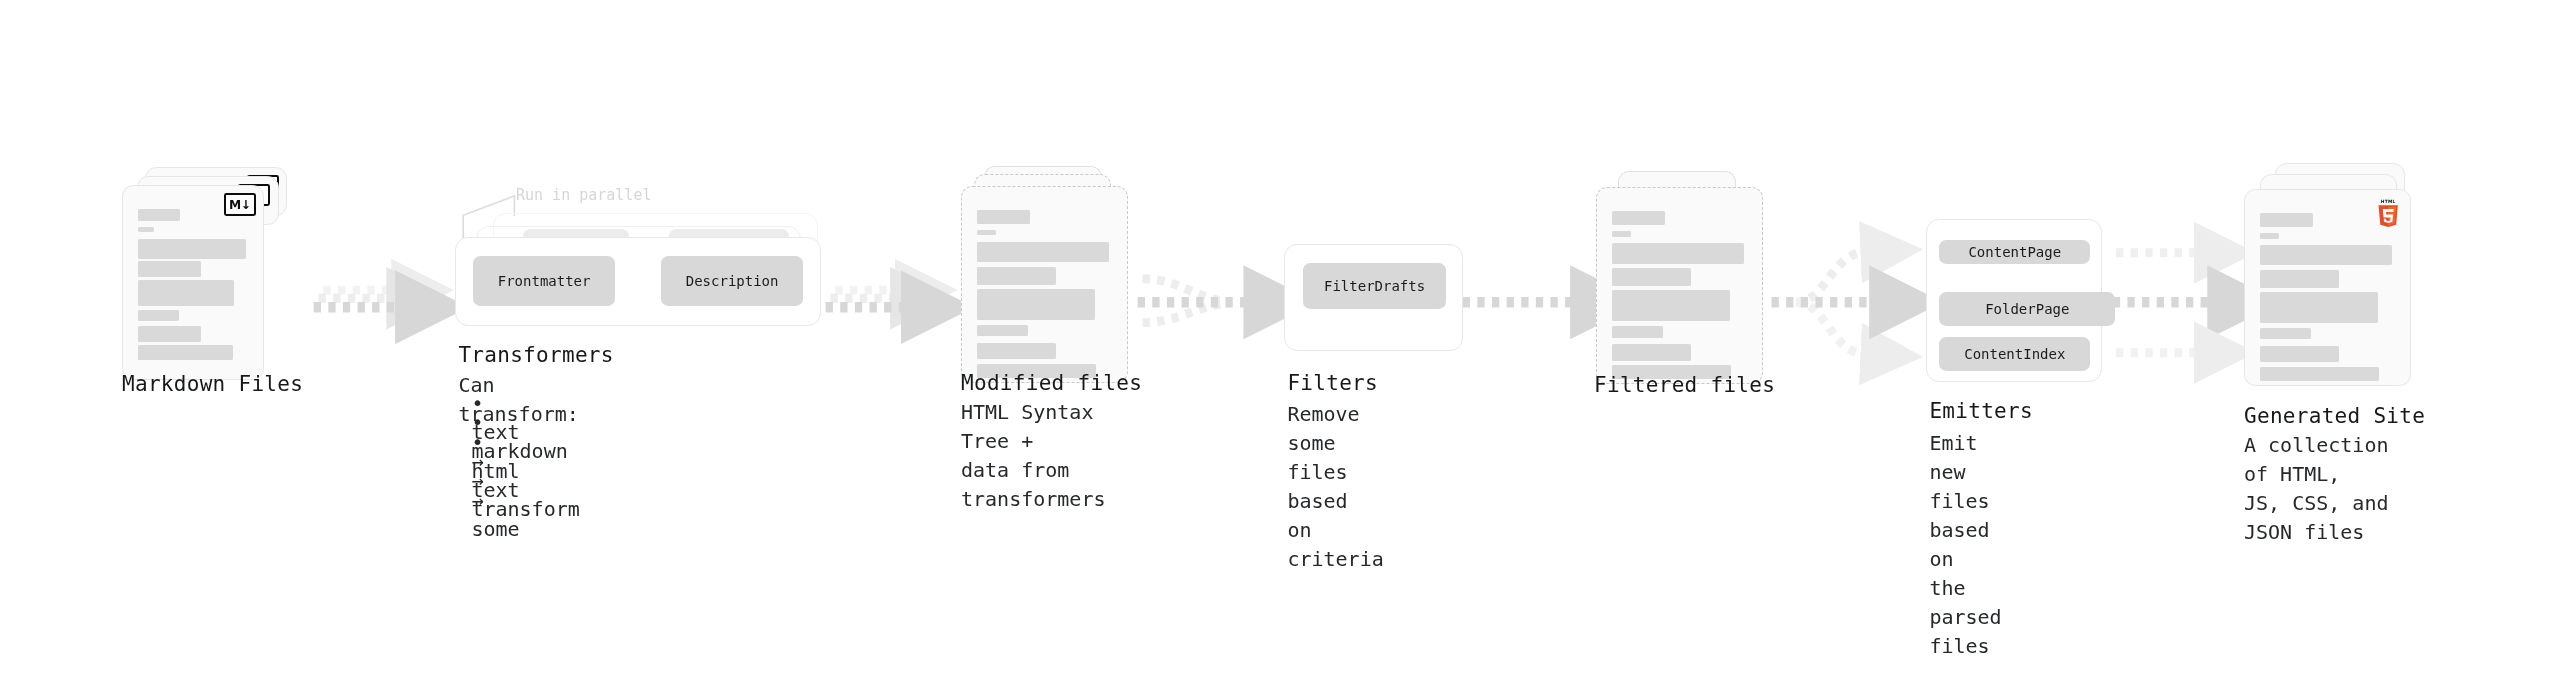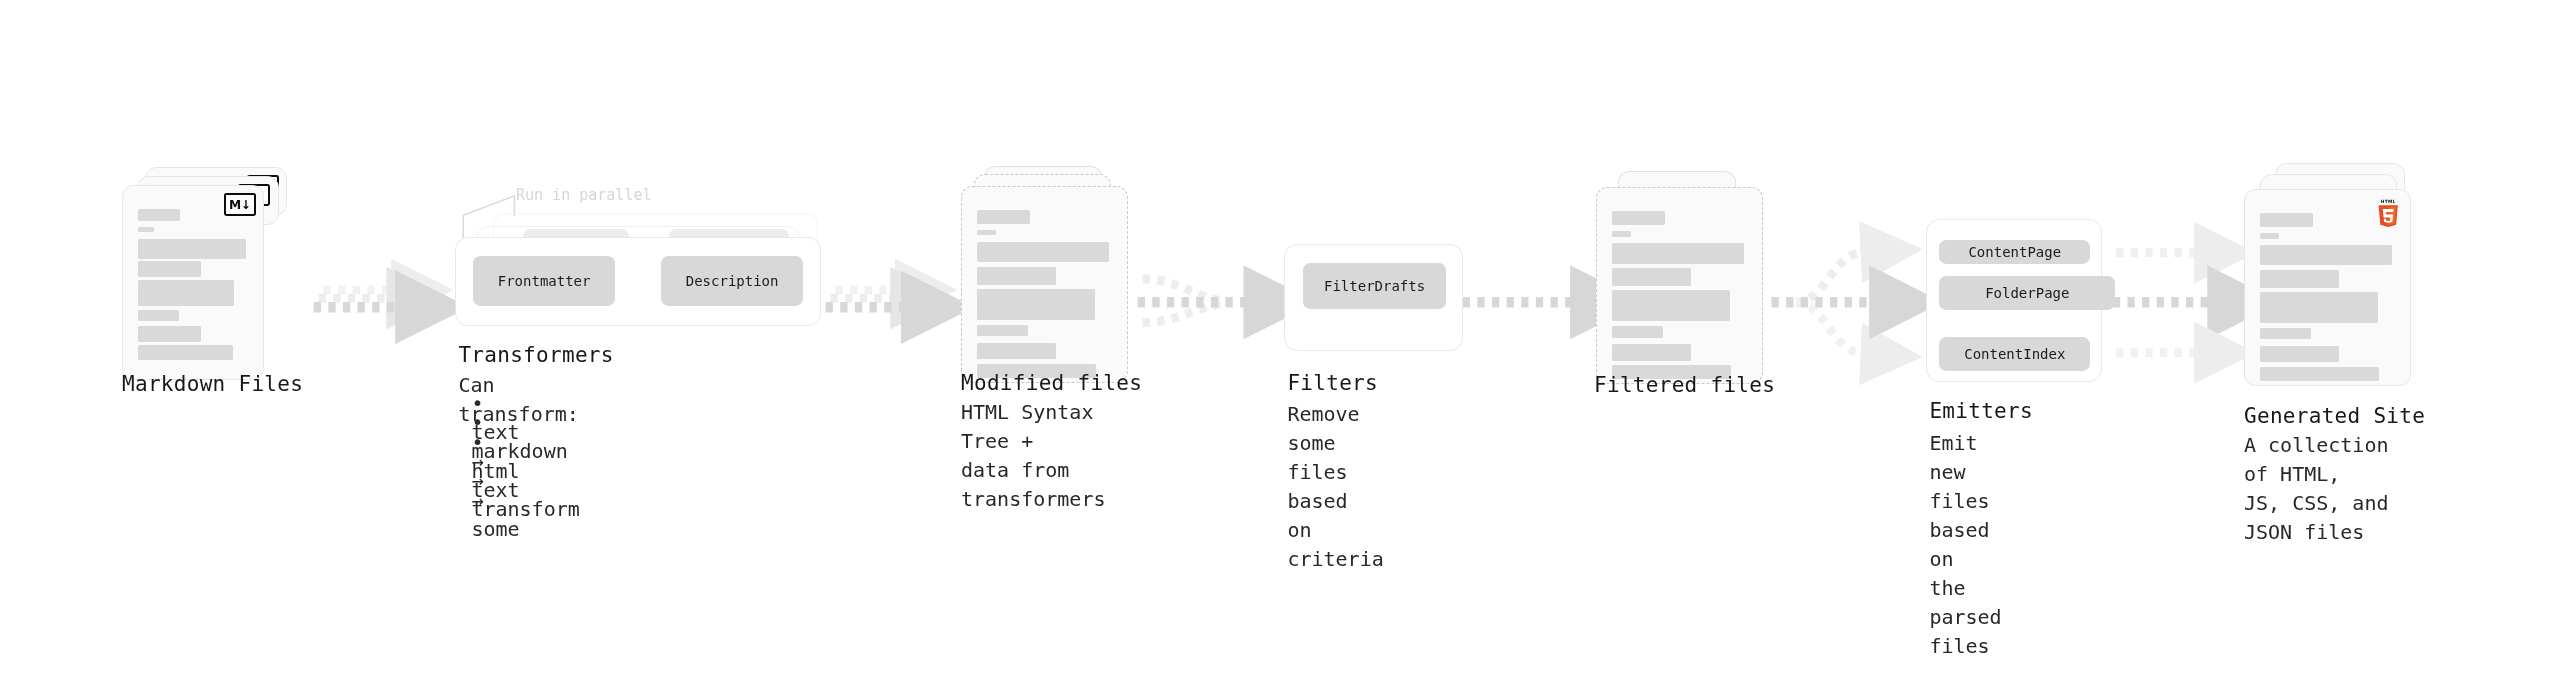--- a/index.html
+++ b/index.html
@@ -270,21 +270,21 @@
           <div class="bar" style="left:15.4px;top:177px;width:119px;height:14px;"></div>
         </div>
       </div>
     </div>
     <div class="title" style="position:absolute;left:0px;top:202px;">Filtered files</div>
   </div>
 
   <div class="stage" style="left:1918px;top:219px;">
     <div class="gbox" style="left:8.1px;top:0px;width:176px;height:163px;">
       <div class="chip" style="left:12.2px;top:20px;width:151px;height:24px;">ContentPage</div>
-      <div class="chip" style="left:12.2px;top:56px;width:176px;height:34px;">FolderPage</div>
+      <div class="chip" style="left:12.2px;top:72px;width:176px;height:34px;">FolderPage</div>
       <div class="chip" style="left:12.2px;top:117px;width:151px;height:34px;">ContentIndex</div>
     </div>
     <div class="title" style="position:absolute;left:11.4px;top:180px;">Emitters</div>
     <div class="caption" style="position:absolute;left:11.4px;top:210px;">Emit new files based on
 the parsed files</div>
   </div>
 
   <div class="stage" style="left:2244px;top:163px;">
     <div class="doc-stack" style="width:179px;height:244px;">
       <div class="doc" style="left:31px;top:0px;width:130px;height:44px;">

